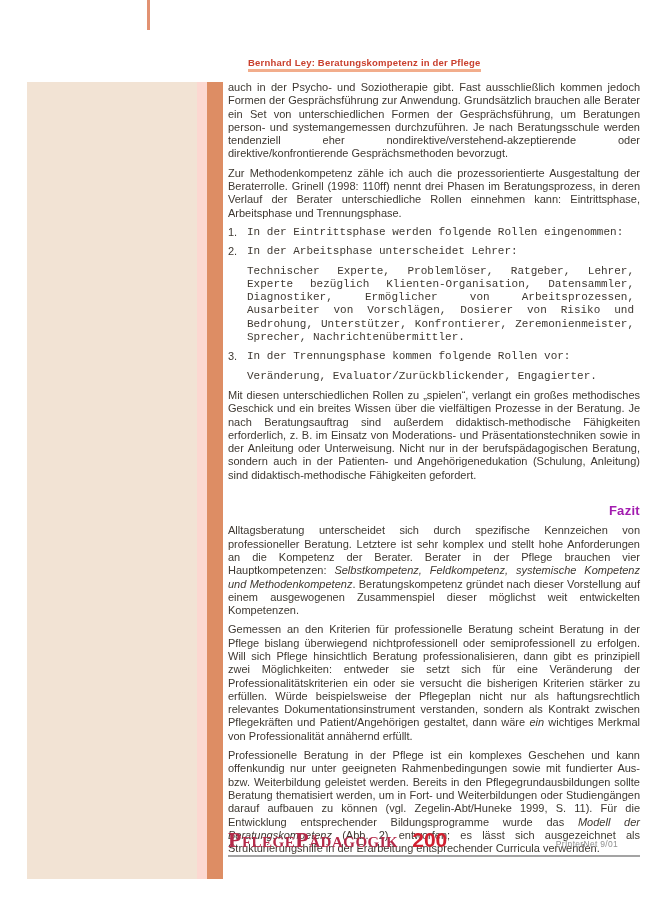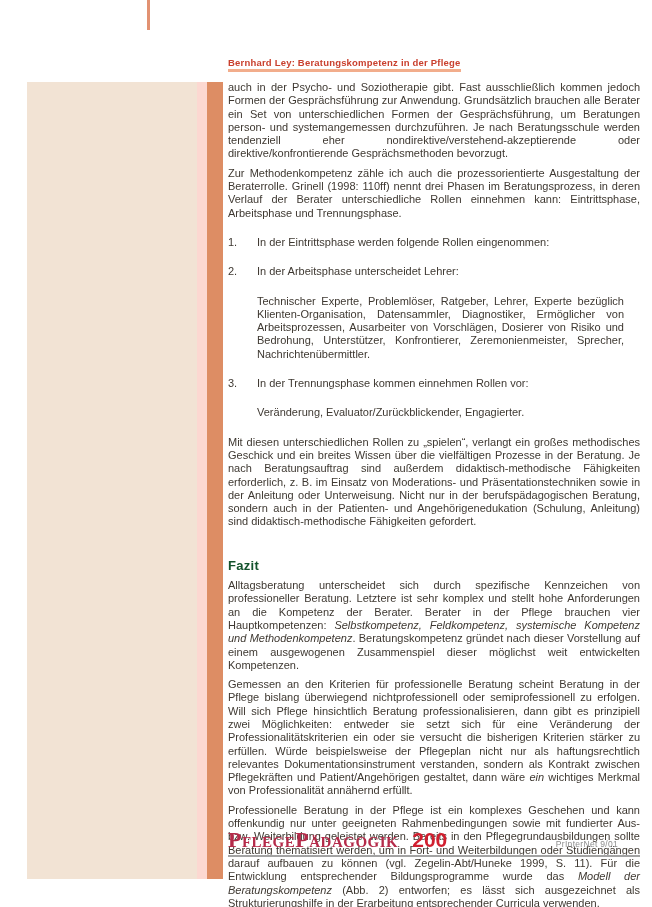--- a/index.html
+++ b/index.html
@@ -27,32 +27,33 @@
   }
   .running-head {
     display: inline-block;
     color: #c9402e;
     font-size: 9.5px; font-weight: bold; line-height: 11px;
     letter-spacing: 0.2px;
     border-bottom: 3px solid #f2ad8c;
     padding-bottom: 1px;
     margin-bottom: 9px;
     text-align: left;
+    margin-left: 20px;
   }
   p.body { margin: 0 0 6px 0; }
   .list-item { position: relative; padding-left: 13px; margin: 0 0 5px 0; }
   .list-item .num { position: absolute; left: 0; top: 0; }
-  .list-item p { margin: 16px; }
+  .list-item p { margin: 6px; font-family: Liberation Mono, monospace; }
   .list-item .roles { margin-top: 1px; }
   .fazit-heading {
-    color: #14532d;
+    color: #a21caf;
     font-size: 13px; font-weight: bold;
     letter-spacing: 0.3px;
-    margin: 30px 0 7px 0;
-    text-align: left;
+    margin: 22px 0 7px 0;
+    text-align: right;
   }
   .seg-italic { font-style: italic; }
 
   
   .footer { position: absolute; left: 228px; top: 820px; width: 412px; }
   .footer-row { display: flex; justify-content: space-between; align-items: baseline; }
   .journal-logo {
     font-family: "Liberation Serif", serif;
     font-variant: small-caps;
     font-weight: bold;
@@ -105,21 +106,21 @@
       <span class="num">2.</span>
       <div class="li-body">
         <p>In der Arbeitsphase unterscheidet Lehrer:</p>
         <p class="roles">Technischer Experte, Problemlöser, Ratgeber, Lehrer, Experte bezüglich Klienten-Organisation, Datensammler, Diagnostiker, Ermöglicher von Arbeitsprozessen, Ausarbeiter von Vorschlägen, Dosierer von Risiko und Bedrohung, Unterstützer, Konfrontierer, Zeremonienmeister, Sprecher, Nachrichtenübermittler.</p>
       </div>
     </div>
 
     <div class="list-item">
       <span class="num">3.</span>
       <div class="li-body">
-        <p>In der Trennungsphase kommen einnehmen Rollen vor:</p>
+        <p>In der Trennungsphase kommen folgende Rollen vor:</p>
         <p class="roles">Veränderung, Evaluator/Zurückblickender, Engagierter.</p>
       </div>
     </div>
 
     <p class="body">Mit diesen unterschiedlichen Rollen zu „spielen“, verlangt ein großes methodisches Geschick und ein breites Wissen über die vielfältigen Prozesse in der Beratung. Je nach Beratungsauftrag sind außerdem didaktisch-methodische Fähigkeiten erforderlich, z. B. im Einsatz von Moderations- und Präsentationstechniken sowie in der Anleitung oder Unterweisung. Nicht nur in der berufspädagogischen Beratung, sondern auch in der Patienten- und Angehörigenedukation (Schulung, Anleitung) sind didaktisch-methodische Fähigkeiten gefordert.</p>
 
     <h2 class="fazit-heading">Fazit</h2>
 
     <p class="body"><span>Alltagsberatung unterscheidet sich durch spezifische Kennzeichen von professioneller Beratung. Letztere ist sehr komplex und stellt hohe Anforderungen an die Kompetenz der Berater. Berater in der Pflege brauchen vier Hauptkompetenzen: </span><span class="seg-italic">Selbstkompetenz, Feldkompetenz, systemische Kompetenz und Methodenkompetenz</span><span>. Beratungskompetenz gründet nach dieser Vorstellung auf einem ausgewogenen Zusammenspiel dieser möglichst weit entwickelten Kompetenzen.</span></p>
 

